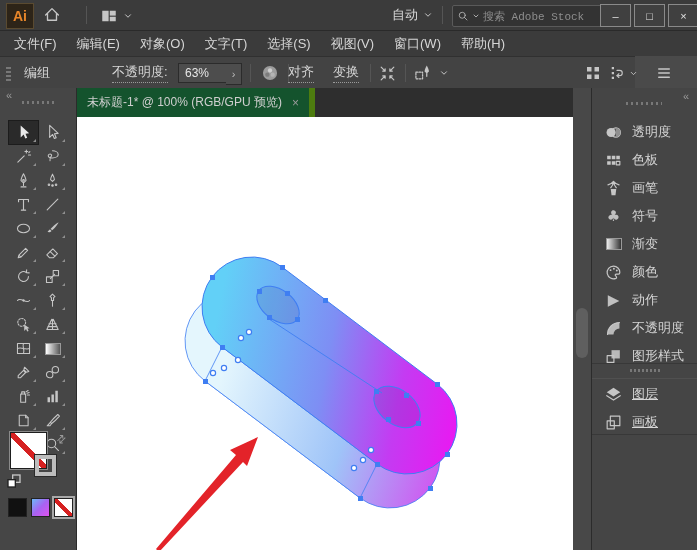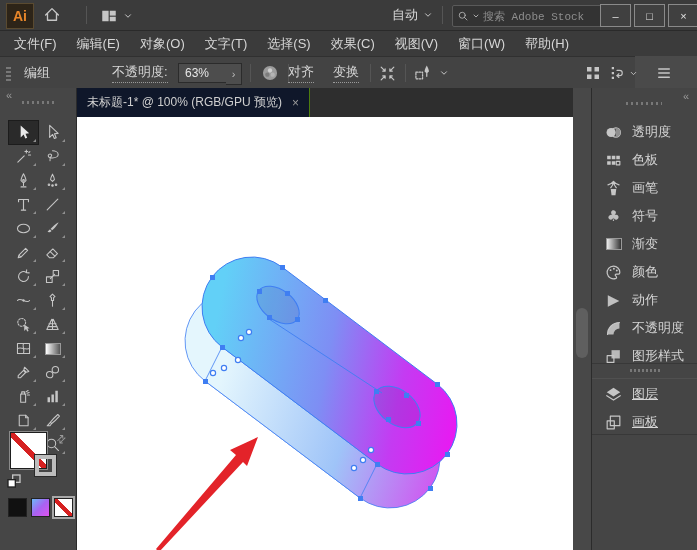--- a/index.html
+++ b/index.html
@@ -59,21 +59,21 @@
   #default-swatch{position:absolute;left:6px;top:45px;width:16px;height:16px;}
   #default-swatch svg{width:100%;height:100%;stroke:#c6c6c6;fill:none;stroke-width:2;}
   #colormode{position:absolute;left:8px;top:70px;display:flex;gap:4px;}
   .cmbtn{width:19px;height:19px;border:1px solid #222;box-sizing:border-box;}
   #cm-color{background:#111;}
   #cm-gradient{background:linear-gradient(135deg,#6cb9f6,#a863f2,#e052f0);}
   #cm-none{background:linear-gradient(45deg,#fff 40%,#d62020 40%,#d62020 58%,#fff 58%);outline:2px solid #a8a8a8;}
   
   #canvascol{flex:1;display:flex;flex-direction:column;min-width:0;}
   #tabstrip{height:29px;background:#2e2e2e;display:flex;align-items:flex-end;}
-  #doctab{height:29px;background:#0f172a;display:flex;align-items:center;padding:0 10px;gap:10px;border-right:1px solid #4d7c0f;}
+  #doctab{height:29px;background:#14532d;display:flex;align-items:center;padding:0 10px;gap:10px;border-right:6px solid #4d7c0f;}
   #doctab .ttl{font-size:12px;color:#cfcfcf;white-space:nowrap;}
   #doctab .cls{color:#9a9a9a;font-size:12px;}
   #canvas{flex:1;background:#fff;position:relative;overflow:hidden;}
   #canvas svg.art{position:absolute;left:0;top:0;width:495px;height:433px;}
   
   #vscroll{width:18px;background:#484848;position:relative;flex:none;border-right:1px solid #2b2b2b;}
   #vthumb{position:absolute;left:3px;top:220px;width:12px;height:50px;border-radius:6px;background:#5f5f5f;}
   
   #rightpanel{width:105px;background:#454545;position:relative;flex:none;}
   #rp-grip{position:absolute;left:34px;top:14px;width:36px;height:3px;background:repeating-linear-gradient(90deg,#787878 0 2px,transparent 2px 5px);}
@@ -140,21 +140,20 @@
     <div class="winbtn" id="btn-max">□</div>
     <div class="winbtn" id="btn-close">×</div>
   </div>
 
   <div id="menubar">
       <div class="mitem"><span>文件(F)</span></div>
       <div class="mitem"><span>编辑(E)</span></div>
       <div class="mitem"><span>对象(O)</span></div>
       <div class="mitem"><span>文字(T)</span></div>
       <div class="mitem"><span>选择(S)</span></div>
-      <div class="mitem"><span>效果(C)</span></div>
       <div class="mitem"><span>视图(V)</span></div>
       <div class="mitem"><span>窗口(W)</span></div>
       <div class="mitem"><span>帮助(H)</span></div>
     </div>
 
   <div id="controlbar">
     <div class="cbx" style="left:6px">
         <span class="grip-v"></span>
       </div>
     <div class="cbx" style="left:24px">

